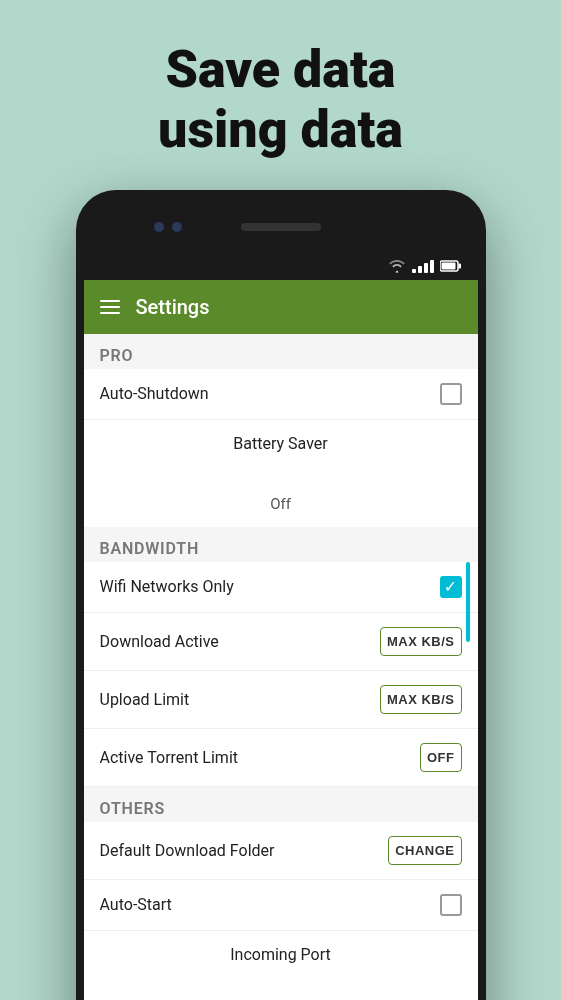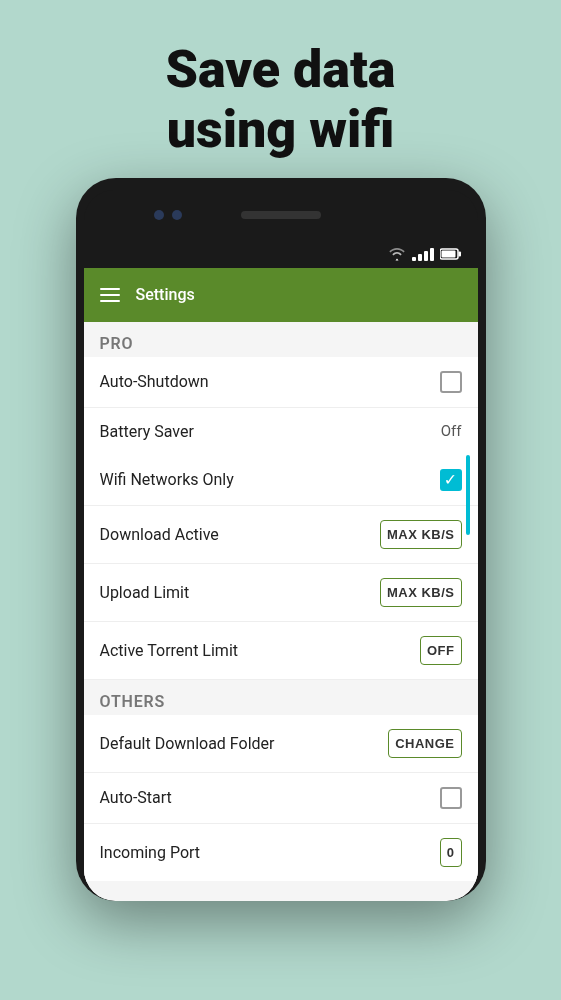--- a/index.html
+++ b/index.html
@@ -9,21 +9,21 @@
       height: 1000px;
       background-color: #b2d8cc;
       font-family: 'Roboto', Arial, sans-serif;
       overflow: hidden;
       position: relative;
     }
 
     .hero-text {
       text-align: center;
       padding-top: 40px;
-      padding-bottom: 18px;
+      padding-bottom: 30px;
     }
 
     .hero-title {
       font-size: 52px;
       font-weight: 900;
       color: #111;
       line-height: 1.15;
     }
 
     .phone-container {
@@ -120,21 +120,21 @@
 
     .hamburger-line {
       width: 20px;
       height: 2px;
       background: white;
       border-radius: 1px;
     }
 
     .app-bar-title {
       color: white;
-      font-size: 16px;
+      font-size: 20px;
       font-weight: 500;
     }
 
     .settings-content {
       background: #f5f5f5;
       padding-bottom: 20px;
     }
 
     .section-header {
       padding: 12px 16px 4px 16px;
@@ -150,20 +150,21 @@
       align-items: center;
       justify-content: space-between;
       padding: 14px 16px;
       background: white;
       border-bottom: 1px solid #eee;
       gap: 42px;
     }
 
     .setting-row:last-child {
       border-bottom: none;
+      flex-direction: column;
     }
 
     .setting-label {
       font-size: 16px;
       color: #222;
     }
 
     .checkbox {
       width: 22px;
       height: 22px;
@@ -216,21 +217,21 @@
     .section-group {
       position: relative;
     }
   </style>
 </head>
 <body>
 
 <div class="hero-text">
   <div class="hero-title">
     <span>Save data</span><br>
-    <span>using wifi</span>
+    <span>using data</span>
   </div>
 </div>
 
 <div class="phone-container">
   <div class="phone">
 
     <div class="phone-top-bar">
       <div class="camera-dots">
         <div class="camera-dot"></div>
         <div class="camera-dot"></div>
@@ -278,20 +279,21 @@
           <div class="setting-row">
             <span class="setting-label">Auto-Shutdown</span>
             <div class="checkbox"></div>
           </div>
           <div class="setting-row">
             <span class="setting-label">Battery Saver</span>
             <span class="setting-value">Off</span>
           </div>
         </div>
 
+        <div class="section-header">BANDWIDTH</div>
         <div class="section-group">
           <div class="setting-row">
             <span class="setting-label">Wifi Networks Only</span>
             <div class="checkbox checked">
               <span class="checkmark">✓</span>
             </div>
           </div>
           <div class="setting-row">
             <span class="setting-label">Download Active</span>
             <button class="outline-button">MAX KB/S</button>

